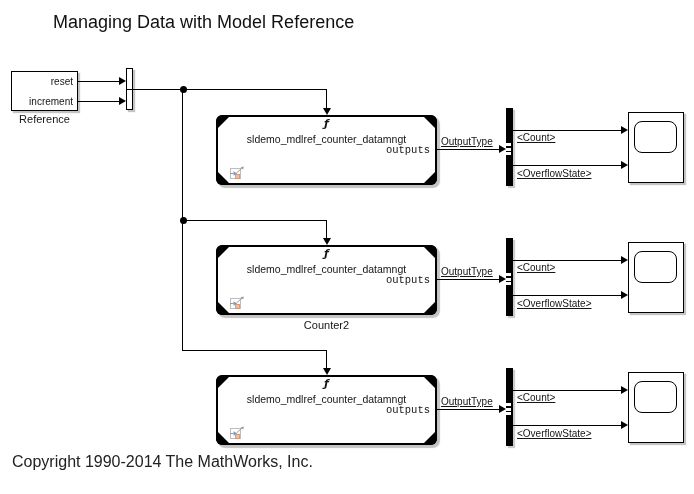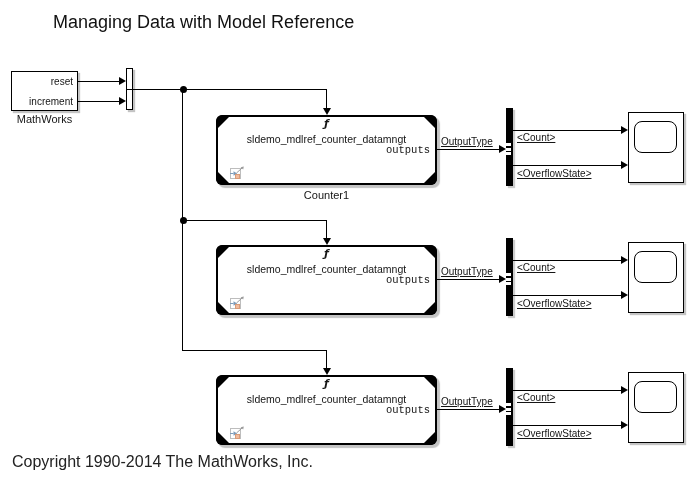--- a/index.html
+++ b/index.html
@@ -66,21 +66,21 @@
 
 <div class="canvas">
 
   <div class="title">Managing Data with Model Reference</div>
   <div class="copyright">Copyright 1990-2014 The MathWorks, Inc.</div>
 
   <div class="sblock stim">
     <span class="portlab" style="top:4px">reset</span>
     <span class="portlab" style="top:24px">increment</span>
   </div>
-  <div class="blabel" style="left:11px; top:113px; width:67px">MathWorks</div>
+  <div class="blabel" style="left:11px; top:113px; width:67px">Reference</div>
 
   <div class="wire wh" style="left:78px; top:81px; width:41px"></div>
   <div class="ar" style="left:119px; top:77px"></div>
   <div class="wire wh" style="left:78px; top:101px; width:41px"></div>
   <div class="ar" style="left:119px; top:97px"></div>
 
   <div class="sblock mux">
     <div class="muxdiv"></div>
   </div>
 
@@ -108,21 +108,20 @@
     <div class="outp">outputs</div>
     <svg class="badge" width="15" height="14" viewBox="0 0 15 14">
       <rect x="0.5" y="2.5" width="10" height="10" fill="#fff" stroke="#bdbdbd"></rect>
       <path d="M0 7.5 h3.5" stroke="#7d9cba" stroke-width="1"></path>
       <path d="M3.5 5.3 L7.2 7.5 L3.5 9.7 Z" fill="#7d9cba"></path>
       <path d="M6.5 7 L12.5 1.6" stroke="#9a9a9a" stroke-width="1"></path>
       <path d="M13.8 0.6 L10.6 1.2 L13.2 3.6 Z" fill="#9a9a9a"></path>
       <rect x="5.5" y="8.5" width="4" height="4" fill="#f2bb9d" stroke="#d89b77"></rect>
     </svg>
   </div>
-  <div class="blabel" style="left:216px; top:189px; width:221px">Counter1</div>
 
   <div class="wire wh" style="left:437px; top:149px; width:62px"></div>
   <div class="ar" style="left:499px; top:145px"></div>
   <div class="siglabel" style="left:441px; top:136px">OutputType</div>
 
   <div class="bussel" style="top:108px">
     <div class="busport"></div>
   </div>
 
   <div class="wire wh" style="left:513px; top:130px; width:108px"></div>
@@ -147,20 +146,21 @@
     <div class="outp">outputs</div>
     <svg class="badge" width="15" height="14" viewBox="0 0 15 14">
       <rect x="0.5" y="2.5" width="10" height="10" fill="#fff" stroke="#bdbdbd"></rect>
       <path d="M0 7.5 h3.5" stroke="#7d9cba" stroke-width="1"></path>
       <path d="M3.5 5.3 L7.2 7.5 L3.5 9.7 Z" fill="#7d9cba"></path>
       <path d="M6.5 7 L12.5 1.6" stroke="#9a9a9a" stroke-width="1"></path>
       <path d="M13.8 0.6 L10.6 1.2 L13.2 3.6 Z" fill="#9a9a9a"></path>
       <rect x="5.5" y="8.5" width="4" height="4" fill="#f2bb9d" stroke="#d89b77"></rect>
     </svg>
   </div>
+  <div class="blabel" style="left:216px; top:319px; width:221px">Counter2</div>
 
   <div class="wire wh" style="left:437px; top:279px; width:62px"></div>
   <div class="ar" style="left:499px; top:275px"></div>
   <div class="siglabel" style="left:441px; top:266px">OutputType</div>
 
   <div class="bussel" style="top:238px">
     <div class="busport"></div>
   </div>
 
   <div class="wire wh" style="left:513px; top:260px; width:108px"></div>

